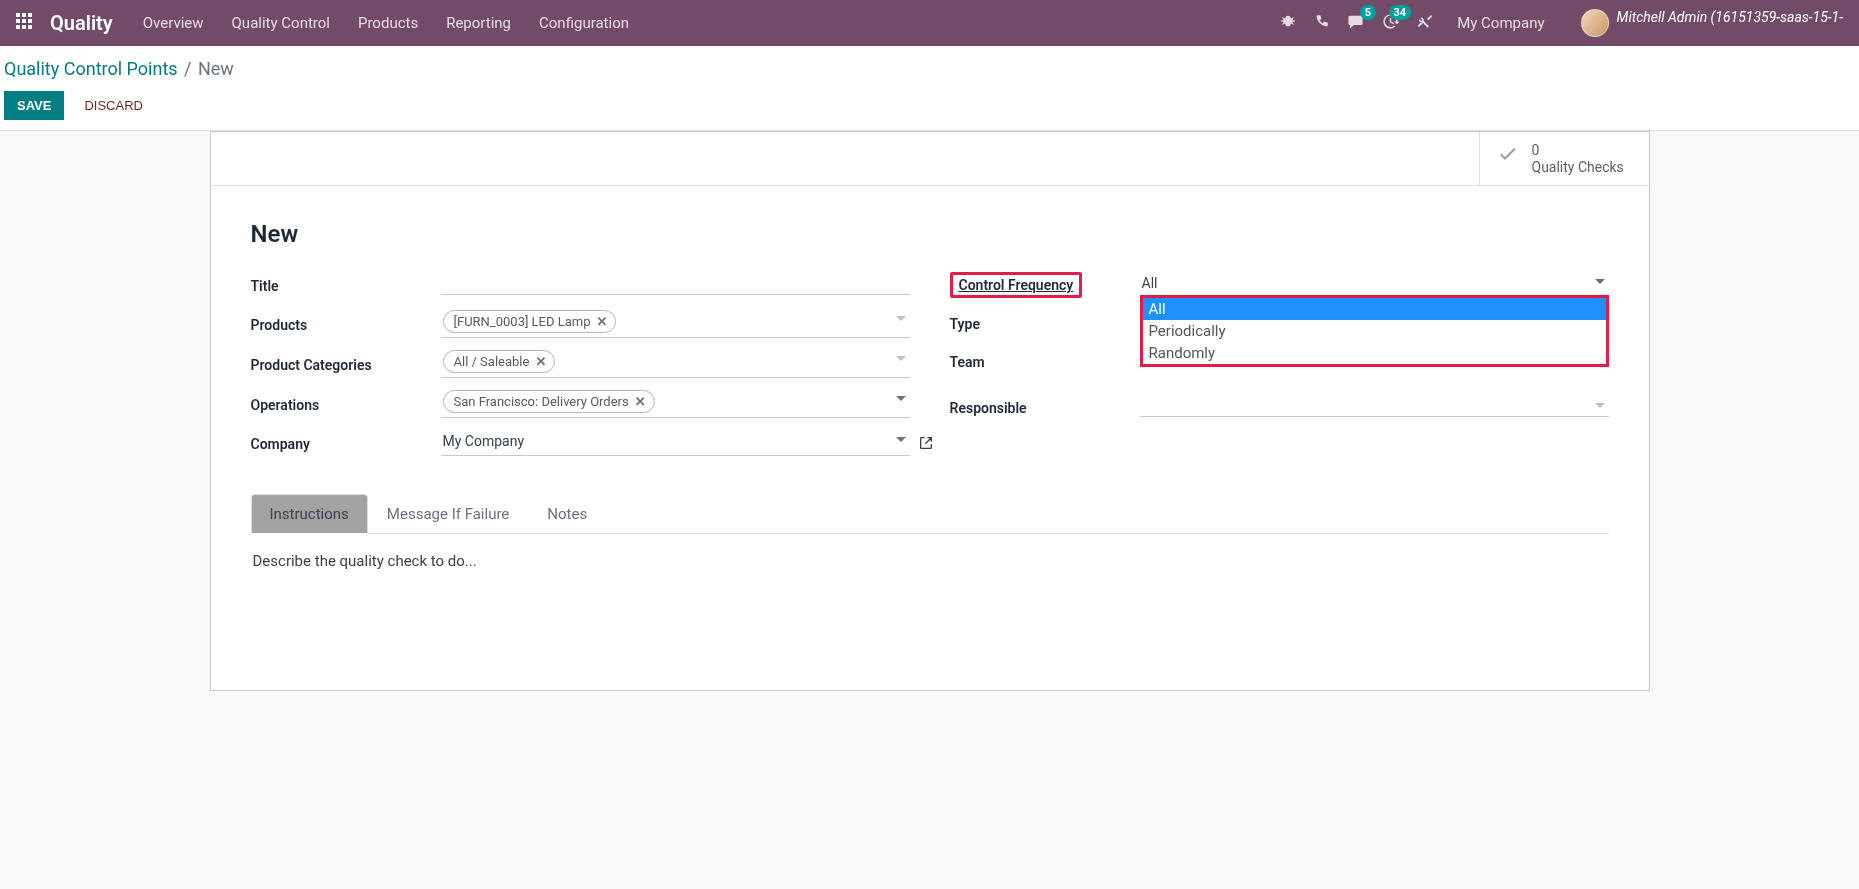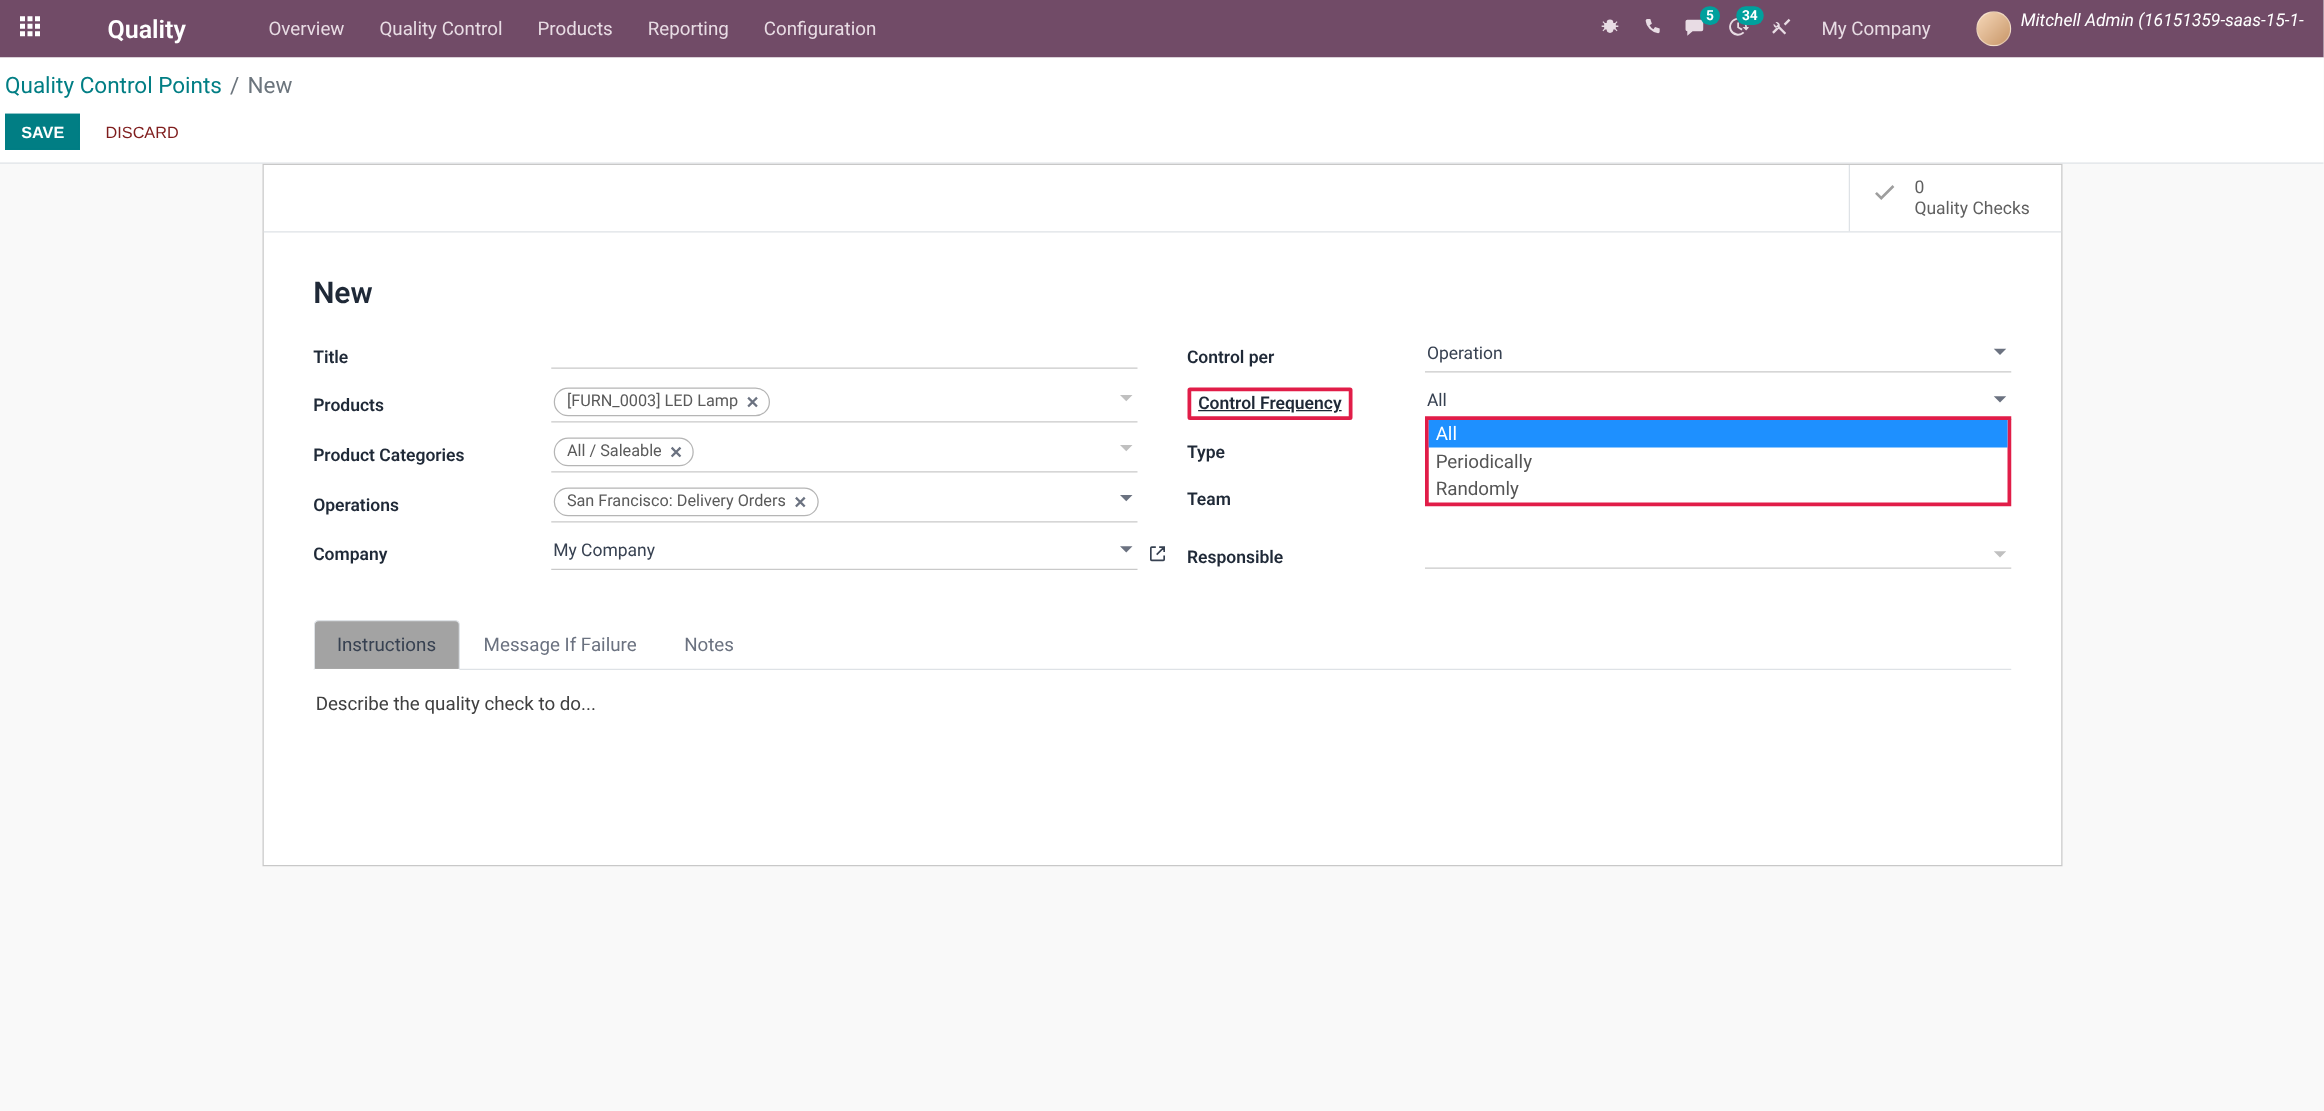--- a/index.html
+++ b/index.html
@@ -1,19 +1,19 @@
 <!DOCTYPE html>
 <html><head>
   <meta charset="utf-8">
   <style>
     * { box-sizing: border-box; margin: 0; padding: 0; }
     body { font-family: -apple-system, BlinkMacSystemFont, "Segoe UI", Roboto, sans-serif; background: #f9f9f9; color: #374151; font-size: 14px; }
     
     
-    .navbar { background: #714B67; height: 46px; display: flex; align-items: center; padding: 0 16px; color: #fff; gap: 36px; }
+    .navbar { background: #714B67; height: 46px; display: flex; align-items: center; padding: 0 16px; color: #fff; }
     .navbar .apps-icon { width: 20px; height: 20px; display: grid; grid-template-columns: repeat(3,4px); grid-template-rows: repeat(3,4px); gap: 2px; margin-right: 14px; cursor: pointer; }
     .navbar .apps-icon span { background:#fff; width:4px; height:4px; }
     .navbar .brand { font-size: 20px; font-weight: 600; margin-right: 30px; }
     .navbar .nav-links { display:flex; gap: 28px; }
     .navbar .nav-links a { color:#e8dce4; text-decoration:none; font-size:15px; cursor:pointer; }
     .navbar .spacer { flex:1; }
     .navbar .systray { display:flex; align-items:center; gap: 18px; }
     .navbar .icon-btn { color:#e8dce4; font-size:15px; cursor:pointer; position:relative; }
     .navbar .badge { position:absolute; top:-8px; right:-12px; background:#00A09D; color:#fff; font-size:11px; font-weight:bold; border-radius:9px; padding:0 5px; line-height:15px; }
     .navbar .company { color:#e8dce4; font-size:15px; margin-left:6px; }
@@ -218,27 +218,20 @@
                 <svg viewBox="0 0 24 24" fill="none" stroke="currentColor" stroke-width="2">
                     <path d="M14 4h6v6M20 4l-9 9M10 4H5a1 1 0 0 0-1 1v14a1 1 0 0 0 1 1h14a1 1 0 0 0 1-1v-5"></path>
                   </svg>
               </span>
             </div>
           </div>
         </div>
 
         <div class="col">
           <div class="form-row">
-            <div class="lbl">Control per</div>
-            <div class="fld" style="position:relative;">
-              <div class="input-like">Operation</div>
-              <span class="caret"></span>
-            </div>
-          </div>
-          <div class="form-row">
             <div class="lbl" style="padding-top:2px;">
               <span class="hl-red">Control Frequency</span>
             </div>
             <div class="fld" style="position:relative;">
               <div class="input-like" style="border-bottom-color:#777;">All</div>
               <span class="caret"></span>
               <div class="dropdown">
                 <div class="opt sel">All</div>
                 <div class="opt">Periodically</div>
                 <div class="opt">Randomly</div>

